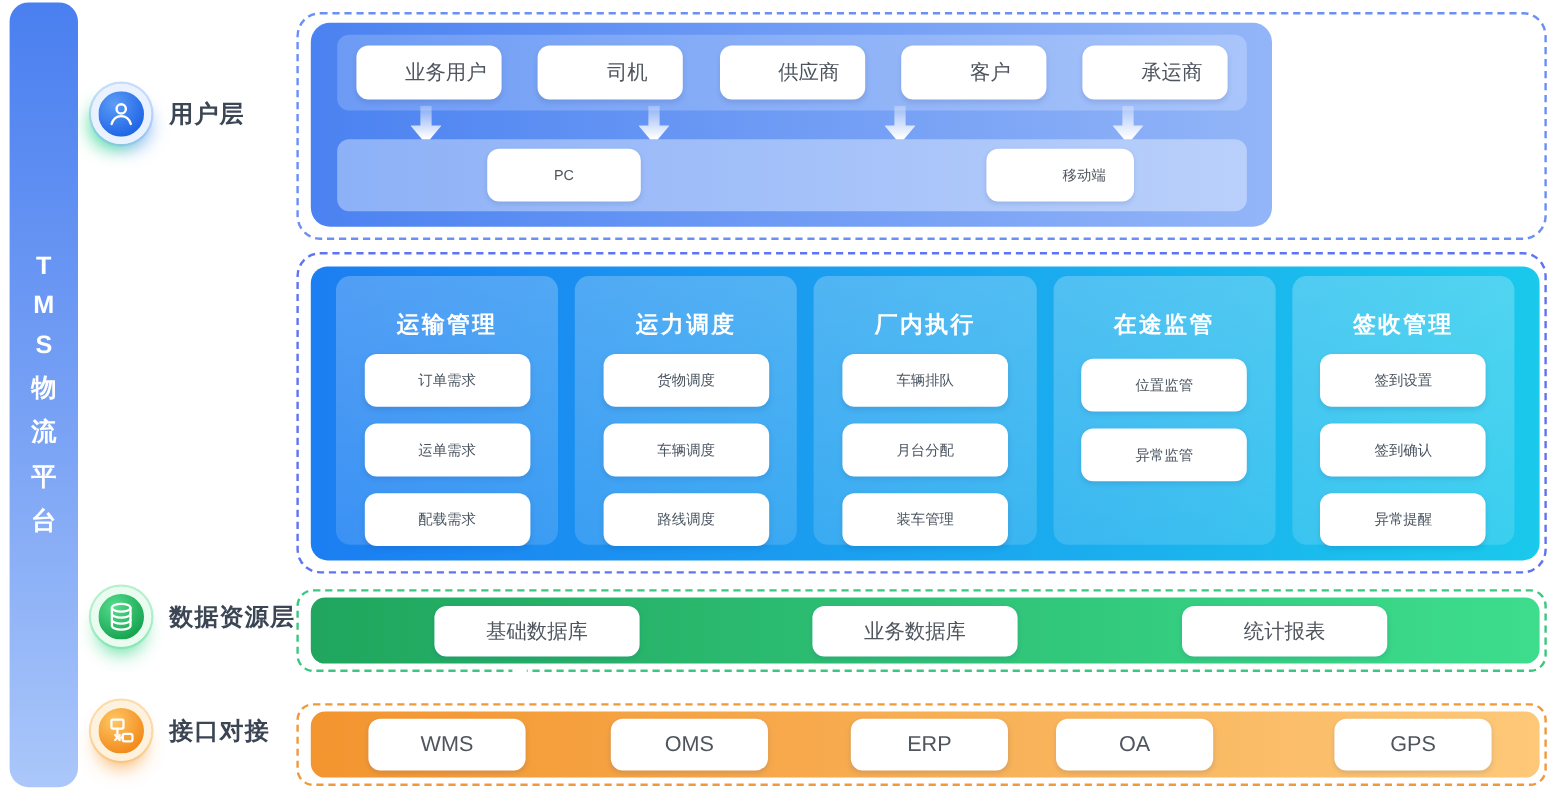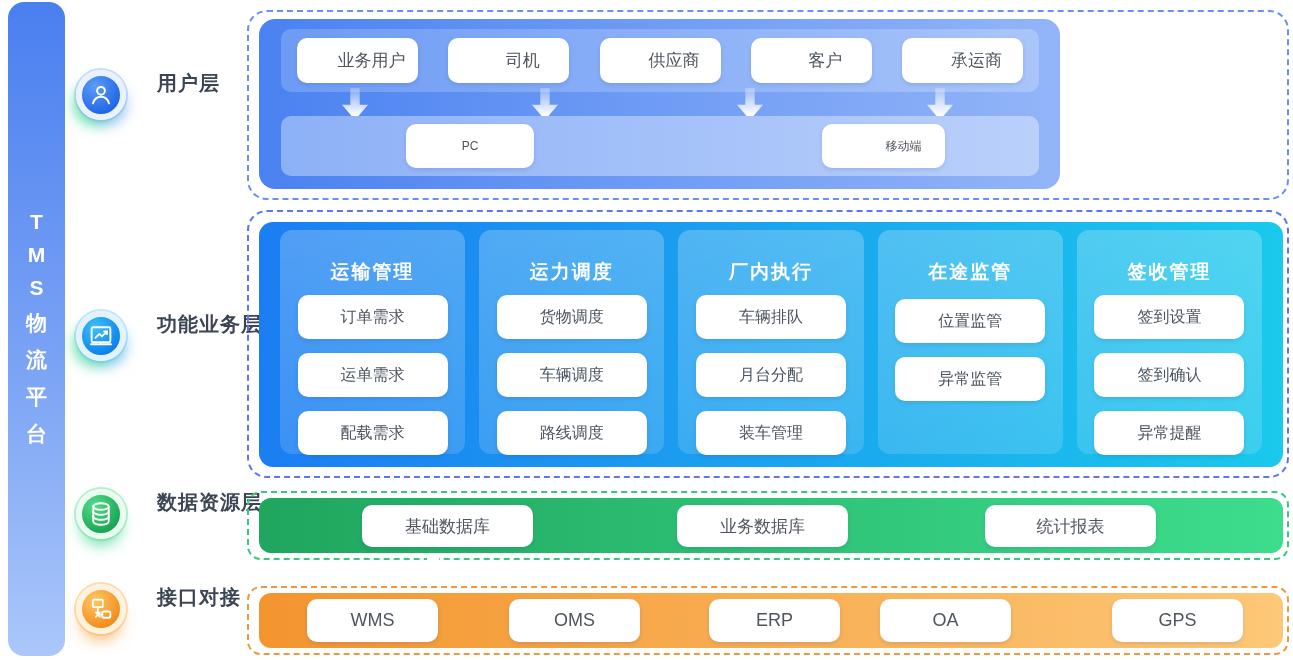--- a/index.html
+++ b/index.html
@@ -6,21 +6,21 @@
   body { font-family:"Liberation Sans","DejaVu Sans",sans-serif; background:#fff; }
   .canvas { position:relative; width:1293px; height:660px; background:#fff; overflow:hidden; }
 
   
   .side-bar { position:absolute; left:8px; top:2px; width:57px; height:654px; border-radius:16px;
     background:linear-gradient(180deg,#4a7ff0 0%,#7aa3f5 55%,#abc7fa 100%);
     display:flex; flex-direction:column; align-items:center; justify-content:center; gap:9px;
     color:#fff; font-size:21px; font-weight:700; }
 
   
-  .layer-item { position:absolute; display:flex; align-items:flex-start; gap:31px; }
+  .layer-item { position:absolute; display:flex; align-items:center; gap:15px; }
   .licon { width:50px; height:50px; border-radius:50%; display:flex; align-items:center; justify-content:center; flex:0 0 auto; }
   .licon svg { width:30px; height:30px; }
   .licon-user { border:6px solid #e9f2fe; background:radial-gradient(circle at 35% 28%,#5d9cf7,#2066e6 75%);
     box-shadow:0 0 0 2px rgba(130,180,250,.45), -7px 9px 14px -5px rgba(45,215,140,.75), 6px 10px 14px -6px rgba(60,130,245,.5); }
   .licon-biz { border:6px solid #e2f3fe; background:radial-gradient(circle at 35% 28%,#3fc0f8,#0b82ec 75%);
     box-shadow:0 0 0 2px rgba(120,200,250,.45), -7px 9px 14px -5px rgba(45,215,140,.75), 6px 10px 14px -6px rgba(30,150,240,.55); }
   .licon-data { border:6px solid #eafbf0; background:radial-gradient(circle at 35% 28%,#55dc8e,#18a551 75%);
     box-shadow:0 0 0 2px rgba(110,225,160,.5), 0 11px 16px -6px rgba(45,210,130,.8); }
   .licon-if { border:6px solid #fdf2de; background:radial-gradient(circle at 35% 28%,#ffc765,#f28c1c 75%);
     box-shadow:0 0 0 2px rgba(250,190,110,.55), 0 11px 16px -6px rgba(245,155,50,.8); }
@@ -50,21 +50,21 @@
 
   
   .sec-biz-border { left:247px; top:210px; width:1042px; height:268px; border:2px dashed #5f74f2; }
   .sec-biz-box { position:absolute; left:259px; top:222px; width:1024px; height:245px; border-radius:14px;
     background:linear-gradient(90deg,#1b7ef2,#1ac9ec); }
   .biz-cols { position:absolute; left:259px; top:230px; width:1024px; height:224px; display:flex; gap:14px; padding:0 21px; }
   .biz-col { flex:1; border-radius:12px; background:linear-gradient(180deg,rgba(255,255,255,.24),rgba(255,255,255,.14));
     display:flex; flex-direction:column; align-items:center; padding-top:29px; }
   .biz-col-title { color:#fff; font-size:19px; font-weight:700; letter-spacing:2px; height:30px; line-height:26px; }
   .biz-list { display:flex; flex-direction:column; gap:14px; margin-top:10px; }
-  .biz-chip { position:static; width:150px; height:44px; font-size:16px; color:#4a5460; }
+  .biz-chip { position:static; width:138px; height:44px; font-size:12px; color:#4a5460; }
 
   
   .sec-data-border { left:247px; top:491px; width:1042px; height:69px; border:2px dashed #3bc77f; border-radius:14px; }
   .sec-data-box { position:absolute; left:259px; top:498px; width:1024px; height:55px; border-radius:12px;
     background:linear-gradient(90deg,#20a65e,#3ddd8d); }
   .data-chip { width:171px; height:42px; top:505px; font-size:17px; }
 
   .flow-arrow { position:absolute; left:418px; top:554px; width:30px; height:36px;
     clip-path:polygon(30% 0,70% 0,70% 50%,100% 50%,50% 100%,0 50%,30% 50%);
     background:#fff; filter:drop-shadow(0 2px 2px rgba(0,0,0,.22)); }
@@ -93,31 +93,20 @@
   <div class="layer-item" style="left:76px; top:70px;">
     <div class="licon licon-user">
       <svg viewBox="0 0 24 24" fill="none" stroke="#fff" stroke-width="1.6" stroke-linecap="round">
         <circle cx="12" cy="8.6" r="3.1"></circle>
         <path d="M5.6 18.6c1.1-3.6 3.6-5.2 6.4-5.2s5.3 1.6 6.4 5.2"></path>
       </svg>
     </div>
     <div class="layer-label">用户层</div>
   </div>
 
-  <div class="layer-item" style="left:76px; top:311px;">
-    <div class="licon licon-biz">
-      <svg viewBox="0 0 24 24" fill="none" stroke="#fff" stroke-width="1.5" stroke-linecap="round" stroke-linejoin="round">
-        <rect x="4.5" y="5" width="15" height="12" rx="1.2"></rect>
-        <path d="M7.5 13.5l3.2-3.2 2 2 4-4"></path>
-        <path d="M14.5 8.3h2.2v2.2"></path>
-        <path d="M4 18.6h16"></path>
-      </svg>
-    </div>
-    <div class="layer-label">功能业务层</div>
-  </div>
 
   <div class="layer-item" style="left:76px; top:489px;">
     <div class="licon licon-data">
       <svg viewBox="0 0 24 24" fill="none" stroke="#fff" stroke-width="1.5" stroke-linecap="round">
         <ellipse cx="12" cy="6" rx="6.2" ry="2.6"></ellipse>
         <path d="M5.8 6v12c0 1.4 2.8 2.6 6.2 2.6s6.2-1.2 6.2-2.6V6"></path>
         <path d="M5.8 10c0 1.4 2.8 2.6 6.2 2.6s6.2-1.2 6.2-2.6"></path>
         <path d="M5.8 14c0 1.4 2.8 2.6 6.2 2.6s6.2-1.2 6.2-2.6"></path>
       </svg>
     </div>

